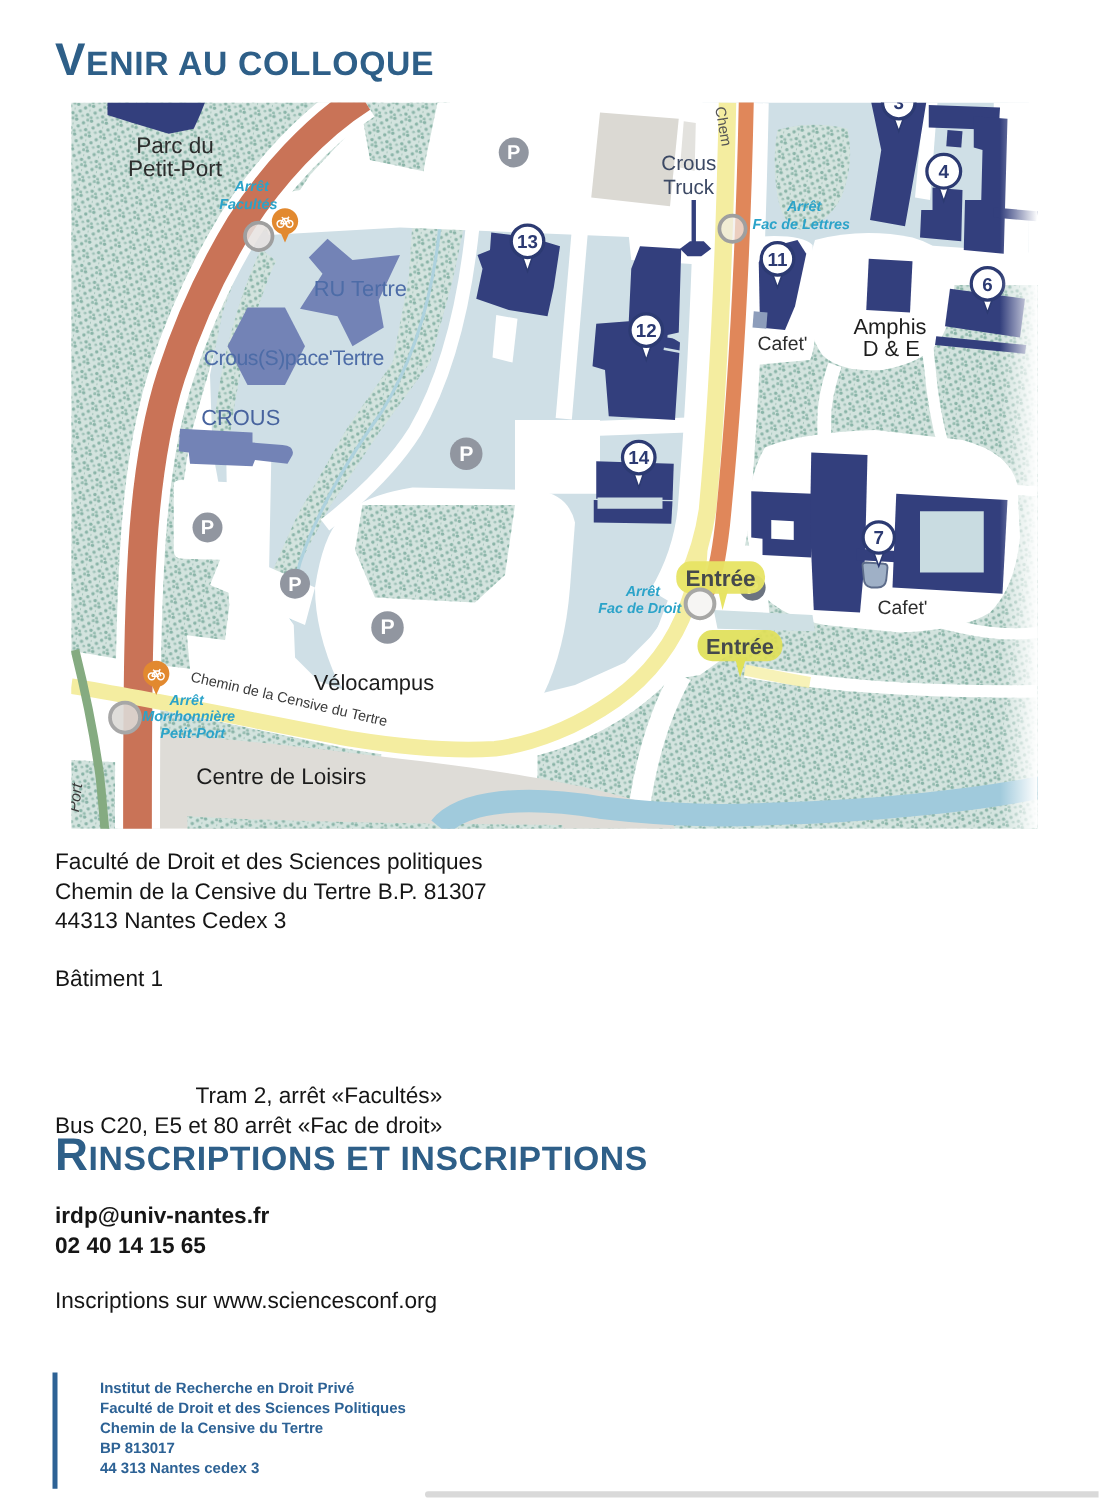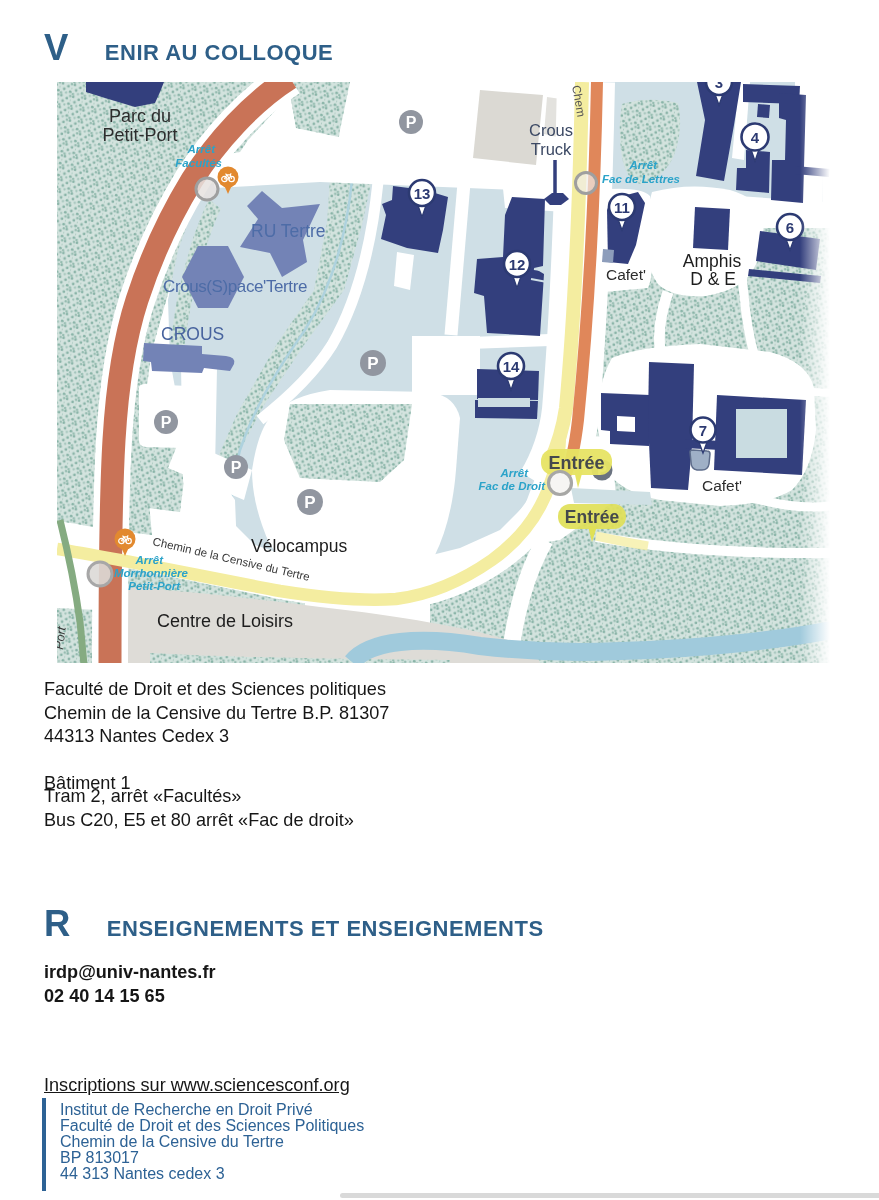--- a/index.html
+++ b/index.html
@@ -1,25 +1,25 @@
 <!DOCTYPE html>
 <html lang="fr"><head>
 <meta charset="utf-8">
 <title>Venir au colloque</title>
 <style>
   html,body{margin:0;padding:0;background:#fff;}
   body{width:879px;height:1200px;position:relative;overflow:hidden;
        font-family:"Liberation Sans", sans-serif;}
   .h1{position:absolute;left:44px;color:#2e5f88;font-weight:bold;white-space:nowrap;}
   .h1 .big{font-size:36.5px;letter-spacing:0.5px;}
-  .h1 .sc{font-size:22px;letter-spacing:0.5px;margin-left:36px;}
+  .h1 .sc{font-size:27px;letter-spacing:0.5px;}
   .body-text{position:absolute;left:44px;color:#161616;font-size:18.1px;
              line-height:23.5px;letter-spacing:0px;white-space:nowrap;}
-  .footer-text{position:absolute;left:60px;color:#2d6295;font-size:16px;
-               font-weight:normal;line-height:16px;letter-spacing:0px;white-space:nowrap;}
+  .footer-text{position:absolute;left:80px;color:#2d6295;font-size:12px;
+               font-weight:bold;line-height:16px;letter-spacing:0px;white-space:nowrap;}
 </style>
 </head>
 <body>
 
 <div class="h1" style="top:30px;line-height:36px;"><span class="big">V</span><span class="sc">ENIR AU COLLOQUE</span></div>
 
 <svg style="position:absolute;left:57px;top:82px;" width="773" height="581" viewBox="57 82 773 581">
 <defs>
 <pattern id="dots" width="12" height="12" patternUnits="userSpaceOnUse" patternTransform="rotate(8)">
   <circle cx="2.0" cy="1.7" r="1.4" fill="#85b1a4" opacity="0.95"></circle>
@@ -412,25 +412,25 @@
 <rect x="800" y="82" width="30" height="581" fill="url(#fadeR)"></rect>
 
 <path d="M806,82 L830,82 L830,140 Z" fill="#ffffff"></path>
 
 </svg>
 
 <div class="body-text" style="top:678px;">Faculté de Droit et des Sciences politiques<br>Chemin de la Censive du Tertre B.P. 81307<br>44313 Nantes Cedex 3</div>
 
 <div class="body-text" style="top:772px;">Bâtiment 1</div>
 
-<div class="body-text" style="top:785px;">Tram 2, arrêt «Facultés»<br>Bus C20, E5 et 80 arrêt «Fac de droit»</div>
-
-<div class="h1" style="top:906px;line-height:36px;letter-spacing:1.4px;"><span class="big">R</span><span class="sc">ENSEIGNEMENTS ET ENSEIGNEMENTS</span></div>
+<div class="body-text" style="top:865px;text-align:right;">Tram 2, arrêt «Facultés»<br>Bus C20, E5 et 80 arrêt «Fac de droit»</div>
+
+<div class="h1" style="top:906px;line-height:36px;letter-spacing:1.4px;"><span class="big">R</span><span class="sc">INSCRIPTIONS ET INSCRIPTIONS</span></div>
 
 <div class="body-text" style="top:961px;font-weight:bold;">irdp@univ-nantes.fr<br>02 40 14 15 65</div>
 
-<div class="body-text" style="top:1074px;text-decoration:underline;">Inscriptions sur www.sciencesconf.org</div>
+<div class="body-text" style="top:1029px;">Inscriptions sur www.sciencesconf.org</div>
 
 <div style="position:absolute;left:42px;top:1098px;width:3.5px;height:93px;background:#2d6295;"></div>
 
 <div class="footer-text" style="top:1102px;">Institut de Recherche en Droit Privé<br>Faculté de Droit et des Sciences Politiques<br>Chemin de la Censive du Tertre<br>BP 813017<br>44 313 Nantes cedex 3</div>
 
 <div style="position:absolute;left:340px;top:1193px;width:539px;height:5px;background:#d9d9d9;border-radius:3px 0 0 3px;"></div>
 
 </body></html>

